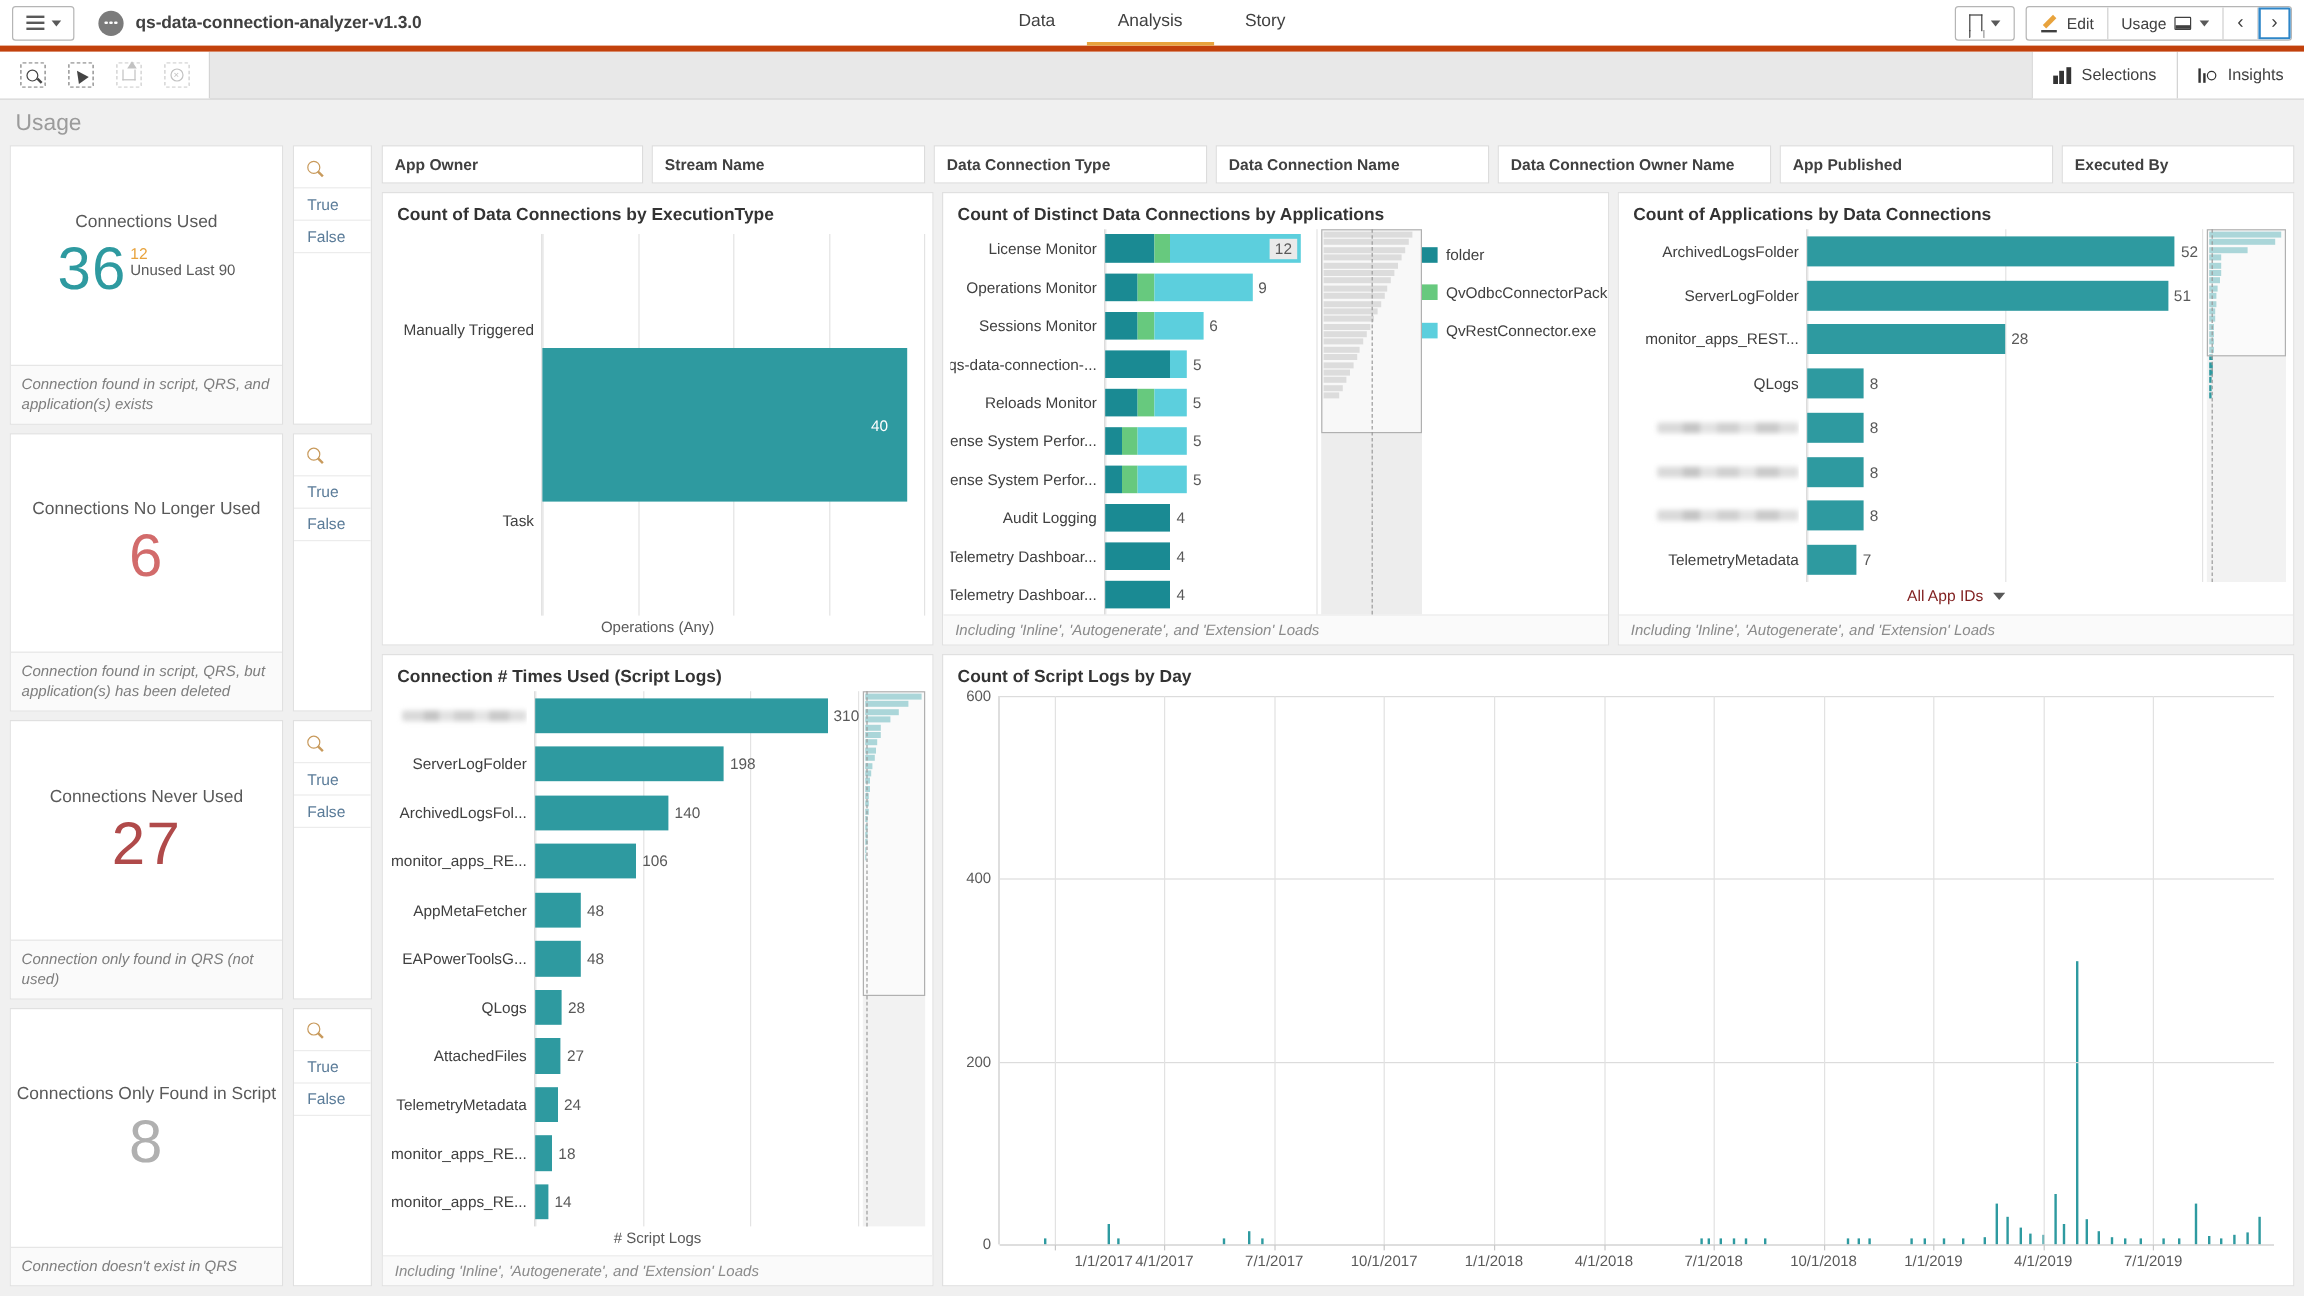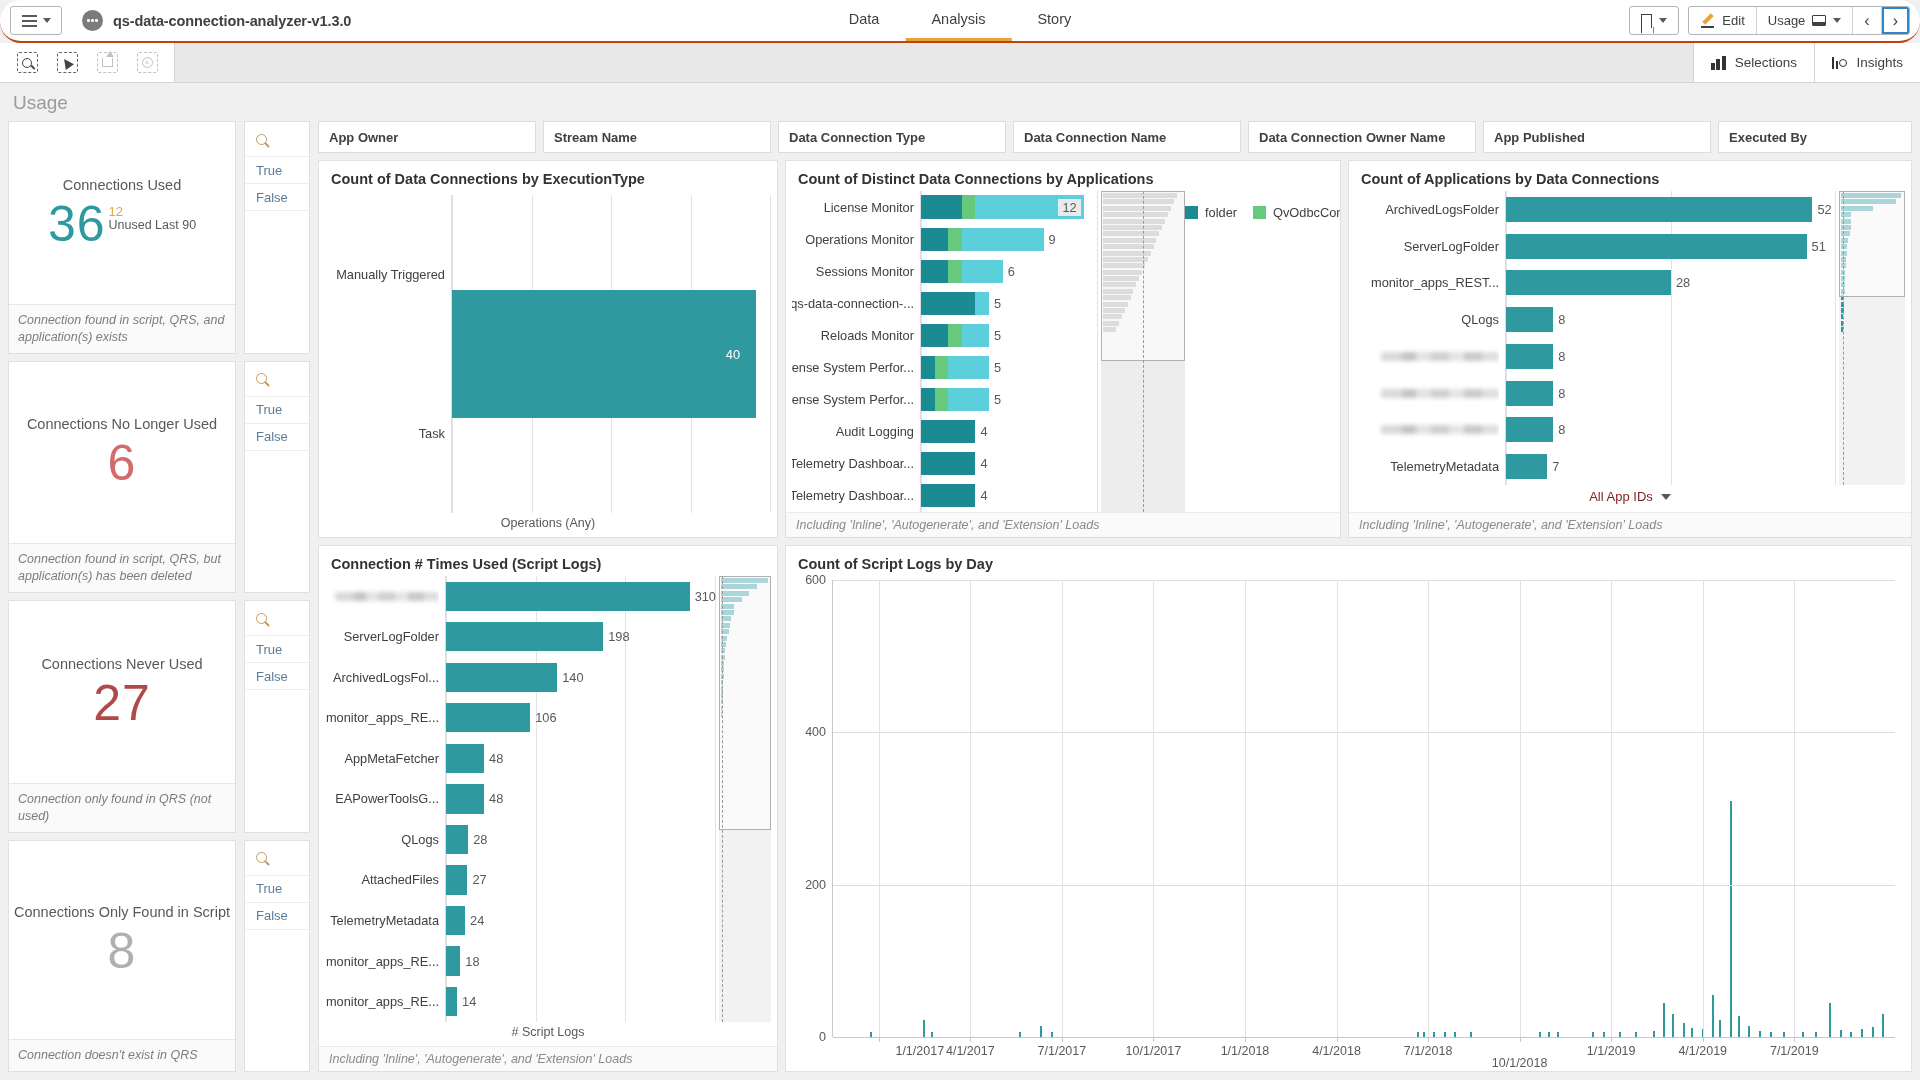--- a/index.html
+++ b/index.html
@@ -7,22 +7,22 @@
     width: 1920px; height: 1080px;
     font-family: "Liberation Sans", sans-serif;
     background: #f0f0f0;
     overflow: hidden;
     -webkit-font-smoothing: antialiased;
   }
   .app { width: 1920px; height: 1080px; display: flex; flex-direction: column; }
 
   
   .topbar {
-    height: 43px; background: #fff; border-bottom: 2px solid #c2410c;
-    display: flex; align-items: center; flex-shrink: 0; position: relative; border-radius: 21px;
+    height: 43px; background: #fff; border-bottom: 5px solid #c2410c;
+    display: flex; align-items: center; flex-shrink: 0; position: relative;
   }
   .hamburger-box {
     width: 52px; height: 29px; margin-left: 10px; border: 1px solid #b5b5b5;
     border-radius: 3px; display: flex; align-items: center; justify-content: center;
     gap: 6px; background: #fff; cursor: pointer;
   }
   .ham-lines { display: flex; flex-direction: column; gap: 3px; }
   .ham-lines i { display: block; width: 15px; height: 2px; background: #595959; }
   .caret-dn { width: 0; height: 0; border-left: 4px solid transparent; border-right: 4px solid transparent; border-top: 5px solid #595959; }
   .app-badge {
@@ -155,21 +155,21 @@
   
   .scrollstrip { width: 84px; margin-left: 3px; background: #ededed; position: relative; flex-shrink:0;
      display:flex; flex-direction:column; gap:1.4px; padding: 2px 2px; }
   .scrollstrip.teal { background:#f2f2f2; }
   .ss-bar { height: 5px; background: #a8a8a8; display:block; }
   .ss-bar.teal { background: #2e9aa0; }
   .ss-window { position: absolute; left: 0; right: 0; top: 0; border: 1px solid #b0b0b0; background: rgba(255,255,255,.6); pointer-events: none; }
   .ss-dash { position: absolute; left: 50%; top: 0; bottom: 0; border-left: 1px dashed #9a9a9a; }
 
   
-  .legend { width: 118px; display:flex; flex-direction: row; gap: 16px; padding-top: 14px; flex-shrink:0; }
+  .legend { width: 118px; display:flex; flex-direction: column; gap: 16px; padding-top: 14px; flex-shrink:0; }
   .lg-item { display: flex; gap: 7px; align-items: flex-start; }
   .lg-sw { width: 13px; height: 13px; flex-shrink: 0; margin-top: 1px; }
   .lg-tx { font-size: 12.8px; color: #404040; line-height: 1.2; }
 
   
   .dd-foot { display:flex; align-items:center; justify-content:center; gap:8px; padding: 4px 0 8px 0;
      font-size: 13px; color: #7f1d1d; cursor:pointer; flex-shrink:0; }
   .dd-caret { width:0;height:0;border-left:5px solid transparent;border-right:5px solid transparent;border-top:6px solid #595959; }
 
   
@@ -792,21 +792,21 @@
                     <div class="ts-xlab" style="left: 21.5517%;">7/1/2017</div>
                     <div class="ts-tick" style="left: 21.5517%;"></div>
                     <div class="ts-xlab" style="left: 30.1724%;">10/1/2017</div>
                     <div class="ts-tick" style="left: 30.1724%;"></div>
                     <div class="ts-xlab" style="left: 38.7931%;">1/1/2018</div>
                     <div class="ts-tick" style="left: 38.7931%;"></div>
                     <div class="ts-xlab" style="left: 47.4138%;">4/1/2018</div>
                     <div class="ts-tick" style="left: 47.4138%;"></div>
                     <div class="ts-xlab" style="left: 56.0345%;">7/1/2018</div>
                     <div class="ts-tick" style="left: 56.0345%;"></div>
-                    <div class="ts-xlab" style="left: 64.6552%; margin-top: 12px;">10/1/2018</div>
+                    <div class="ts-xlab" style="left: 64.6552%;">10/1/2018</div>
                     <div class="ts-tick" style="left: 64.6552%;"></div>
                     <div class="ts-xlab" style="left: 73.2759%;">1/1/2019</div>
                     <div class="ts-tick" style="left: 73.2759%;"></div>
                     <div class="ts-xlab" style="left: 81.8966%;">4/1/2019</div>
                     <div class="ts-tick" style="left: 81.8966%;"></div>
                     <div class="ts-xlab" style="left: 90.5172%;">7/1/2019</div>
                     <div class="ts-tick" style="left: 90.5172%;"></div>
                   </div>
               <div class="ts-hline" style="top: 100%; background: rgb(200, 200, 200);"></div>
                   <div class="ts-hline" style="top: 66.6667%;"></div>

